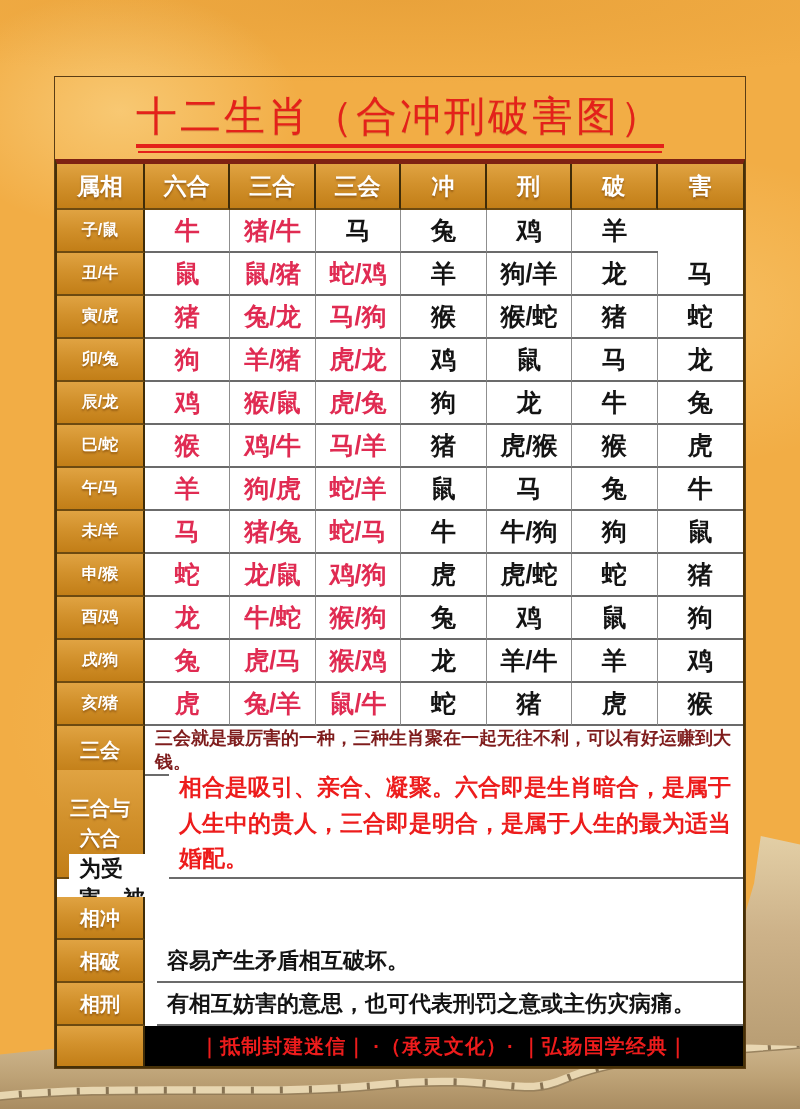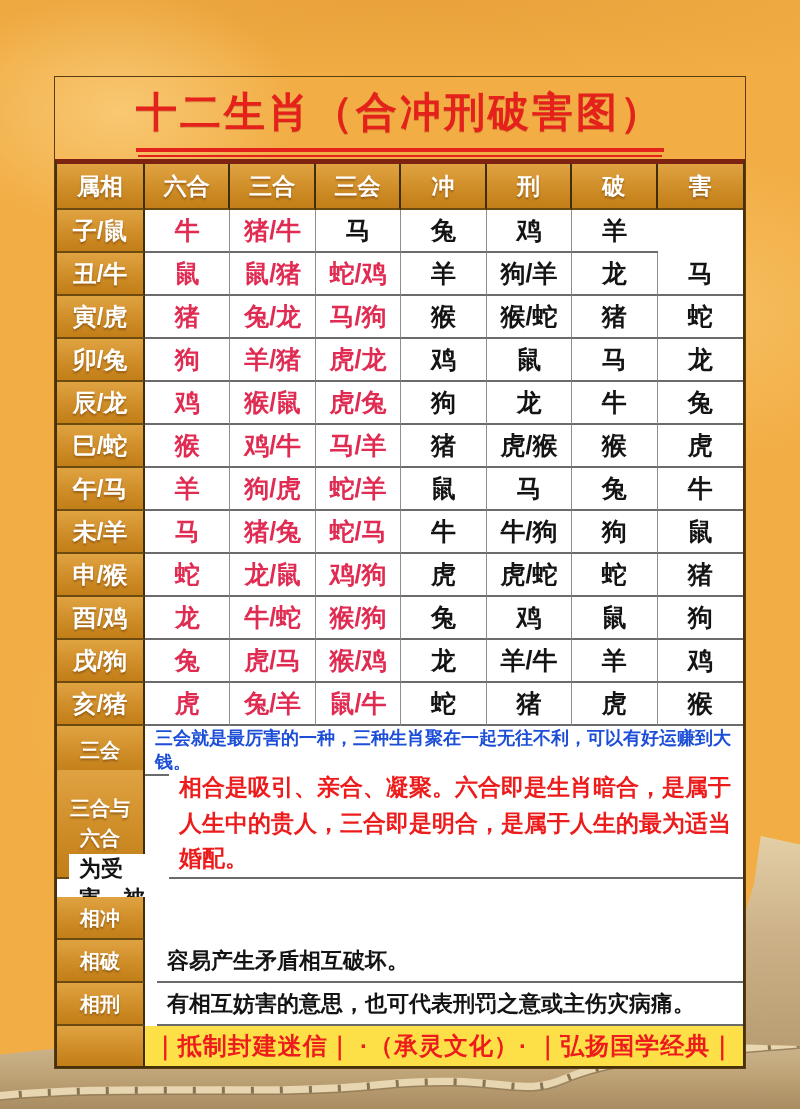--- a/index.html
+++ b/index.html
@@ -26,60 +26,60 @@
     clip-path:polygon(0 22%,10% 10%,26% 20%,44% 8%,62% 18%,80% 4%,100% 10%,100% 100%,0 100%);
   }
   .art-bottom svg{position:absolute;left:0;top:0;width:100%;height:100%;}
   
   .panel{
     position:absolute;left:54px;top:76px;width:692px;z-index:2;
     border:1px solid #5b3d14;box-sizing:border-box;
   }
   .title-wrap{height:82px;display:flex;align-items:center;justify-content:center;}
   .title{
-    color:#e4211a;font-size:41px;font-weight:bold;letter-spacing:3px;
-    position:relative;padding-bottom:8px;border-bottom:4px solid #e4211a;
+    color:#e4211a;font-size:41px;font-weight:normal;letter-spacing:3px;
+    position:relative;border-bottom:4px solid #e4211a;
     text-shadow:0 1px 0 rgba(140,20,10,.25);
   }
   .title::after{content:"";position:absolute;left:2px;right:2px;bottom:-9px;height:2px;background:#e4211a;}
   
   .ztable{
     width:690px;box-sizing:border-box;background:#fff;
     border:2px solid #463007;border-top:5px solid #7e2212;
   }
   .row{display:grid;grid-template-columns:88px repeat(7,1fr);}
   .row2{display:grid;grid-template-columns:88px 1fr;}
   .cell{display:flex;align-items:center;justify-content:center;box-sizing:border-box;}
   .amber{
     background:linear-gradient(180deg,#e0a342 0%,#d2912c 45%,#c27e17 100%);
     color:#fff;font-weight:bold;text-shadow:0 2px 2px rgba(90,45,0,.45);
     border-right:2px solid #3f2c08;border-bottom:2px solid #6d4a10;
   }
   .hdr{height:46px;font-size:23px;}
   .zrow .cell{height:43px;}
   .white{background:#fff;border-right:1px solid #8f8f8f;border-bottom:2px solid #6b6b6b;font-weight:bold;}
   .row .cell:last-child{border-right:none;}
-  .sign{font-size:24px;}
+  .sign{font-size:16px;}
   .red-cell{color:#e02b52;font-size:25px;}
   .black-cell{color:#141414;font-size:25px;}
   
   .note-label{white-space:pre-line;text-align:center;font-size:20px;line-height:1.5;}
   .note-text{
     background:#fff;border-bottom:2px solid #6b6b6b;display:flex;align-items:center;
     padding-left:10px;box-sizing:border-box;font-weight:bold;text-align:left;
   }
-  .n-small{height:44px;} .n-small .note-text{font-size:18px;color:#1d4ed8;}
+  .n-small{height:44px;} .n-small .note-text{font-size:18px;color:#7f1d1d;}
   .n-large{height:84px;gap:24px;} .n-large .note-text{font-size:23px;color:#ed1c1c;line-height:1.55;}
   .n-black{height:43px;} .n-black .note-text{font-size:22px;color:#141414;margin-left:12px;}
   
   .f-row{height:40px;}
   .f-label{border-bottom:none;}
   .f-cell{
-    background:#fde047;display:flex;align-items:center;justify-content:center;
-    color:#ed1c1c;font-weight:bold;font-size:24px;letter-spacing:1px;
+    background:#000000;display:flex;align-items:center;justify-content:center;
+    color:#ed1c1c;font-weight:bold;font-size:20px;letter-spacing:1px;
   }
 </style>
 </head>
 <body>
 
 <div class="art-right"></div>
 <div class="art-bottom">
   <svg viewBox="0 0 800 70" preserveAspectRatio="none">
     <path d="M-10,58 C120,44 260,58 380,46 S520,60 565,40 C620,16 700,14 810,4" fill="none" stroke="#ead9b4" stroke-width="8" opacity="0.95"></path>
     <path d="M-10,58 C120,44 260,58 380,46 S520,60 565,40 C620,16 700,14 810,4" fill="none" stroke="#6f5a3c" stroke-width="7" stroke-dasharray="3 26" opacity="0.8"></path>

